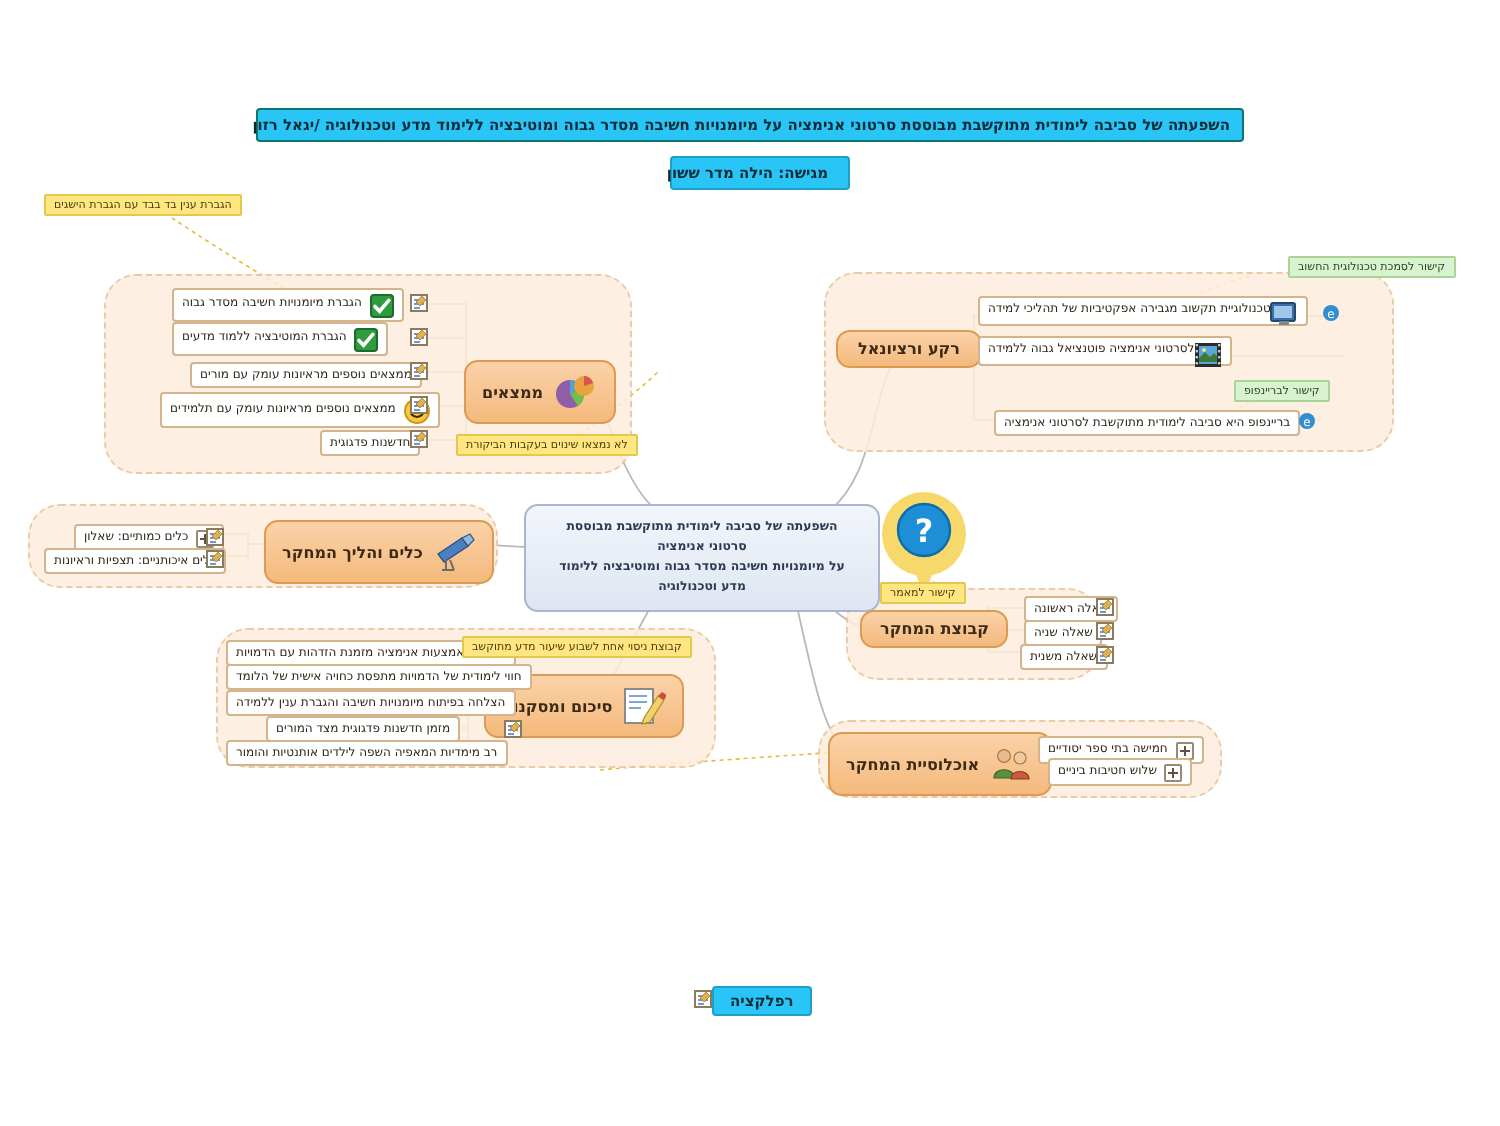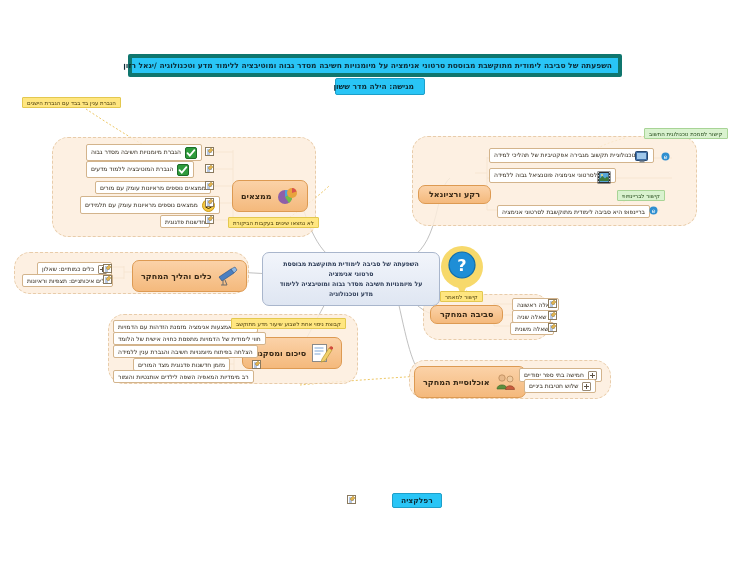--- a/index.html
+++ b/index.html
@@ -9,33 +9,33 @@
     font-family:"DejaVu Sans","Liberation Sans",sans-serif;
     font-size:7px;color:#231f20;
   }
   #canvas{position:absolute;inset:0;}
   svg.links{position:absolute;left:0;top:0;width:750px;height:563px;pointer-events:none;}
 
   
   .node{position:absolute;box-sizing:border-box;}
 
   .title-bar{
-    background:#29c5f6;border:4px solid #0f766e;color:#0b2b36;
+    background:#29c5f6;border:1px solid #0f766e;color:#0b2b36;
     font-weight:bold;font-size:7.5px;text-align:center;
     padding:3px 6px;border-radius:2px;white-space:nowrap;
   }
   .subtitle-bar{
     background:#29c5f6;border:1px solid #1d9fc9;color:#0b2b36;
     font-weight:bold;font-size:7.5px;text-align:left;
     padding:3px 10px;border-radius:2px;white-space:nowrap;
   }
   .reflect-bar{
     background:#29c5f6;border:1px solid #1d9fc9;color:#0b2b36;
     font-weight:bold;font-size:7.5px;text-align:center;
-    padding:2px 8px;border-radius:2px;white-space:nowrap;margin-left:36px;
+    padding:2px 8px;border-radius:2px;white-space:nowrap;
   }
 
   
   .central{
     background:linear-gradient(#f2f5fb,#dfe6f2);
     border:1px solid #a9b6cc;border-radius:7px;
     color:#2b3a55;font-weight:bold;font-size:6.2px;
     text-align:center;line-height:1.6;padding:6px 10px;
   }
 
@@ -269,21 +269,21 @@
     <svg width="9" height="9" viewBox="0 0 9 9">
         <rect x="0.5" y="0.5" width="8" height="8" fill="#fff" stroke="#8a7a5e"></rect>
         <path d="M2,3h5M2,5h5M2,7h3" stroke="#4b73b5" stroke-width="0.8"></path>
         <path d="M6,1 l2,2 -3,3 -2,-2z" fill="#e0b24f" stroke="#9c7a22" stroke-width="0.4"></path>
       </svg>
   </div>
 
   <div class="callout-y" style="left:22px;top:97px;">הגברת ענין בד בבד עם הגברת הישגים</div>
   <div class="callout-y" style="left:228px;top:217px;">לא נמצאו שינוים בעקבות הביקורת</div>
 
-  <div class="node branch" style="left:418px;top:165px;padding:4px 10px;margin-top:20px;">
+  <div class="node branch" style="left:418px;top:165px;padding:4px 10px;">
     <span>רקע ורציונאל</span>
   </div>
 
   <div class="leaf tall" style="left:489px;top:148px;">
     <span class="mini">
       <svg width="14" height="12" viewBox="0 0 14 12">
         <rect x="0.5" y="0.5" width="12" height="9" rx="1" fill="#3f6fa8" stroke="#27476d"></rect>
         <rect x="2" y="2" width="9" height="6" fill="#9fc7ea"></rect>
         <rect x="4.5" y="9.5" width="5" height="2" fill="#7d8794"></rect>
       </svg>
@@ -356,21 +356,21 @@
   <div class="leaf" style="left:22px;top:274px;">כלים איכותניים: תצפיות וראיונות</div>
   <div class="note-icon" style="left:103px;top:275px;">
     <svg width="9" height="9" viewBox="0 0 9 9">
         <rect x="0.5" y="0.5" width="8" height="8" fill="#fff" stroke="#8a7a5e"></rect>
         <path d="M2,3h5M2,5h5M2,7h3" stroke="#4b73b5" stroke-width="0.8"></path>
         <path d="M6,1 l2,2 -3,3 -2,-2z" fill="#e0b24f" stroke="#9c7a22" stroke-width="0.4"></path>
       </svg>
   </div>
 
   <div class="node branch" style="left:430px;top:305px;padding:4px 9px;">
-    <span>סביבה המחקר</span>
+    <span>קבוצת המחקר</span>
   </div>
 
   <div class="leaf" style="left:512px;top:298px;">שאלה ראשונה</div>
   <div class="note-icon" style="left:548px;top:299px;">
     <svg width="9" height="9" viewBox="0 0 9 9">
         <rect x="0.5" y="0.5" width="8" height="8" fill="#fff" stroke="#8a7a5e"></rect>
         <path d="M2,3h5M2,5h5M2,7h3" stroke="#4b73b5" stroke-width="0.8"></path>
         <path d="M6,1 l2,2 -3,3 -2,-2z" fill="#e0b24f" stroke="#9c7a22" stroke-width="0.4"></path>
       </svg>
   </div>

